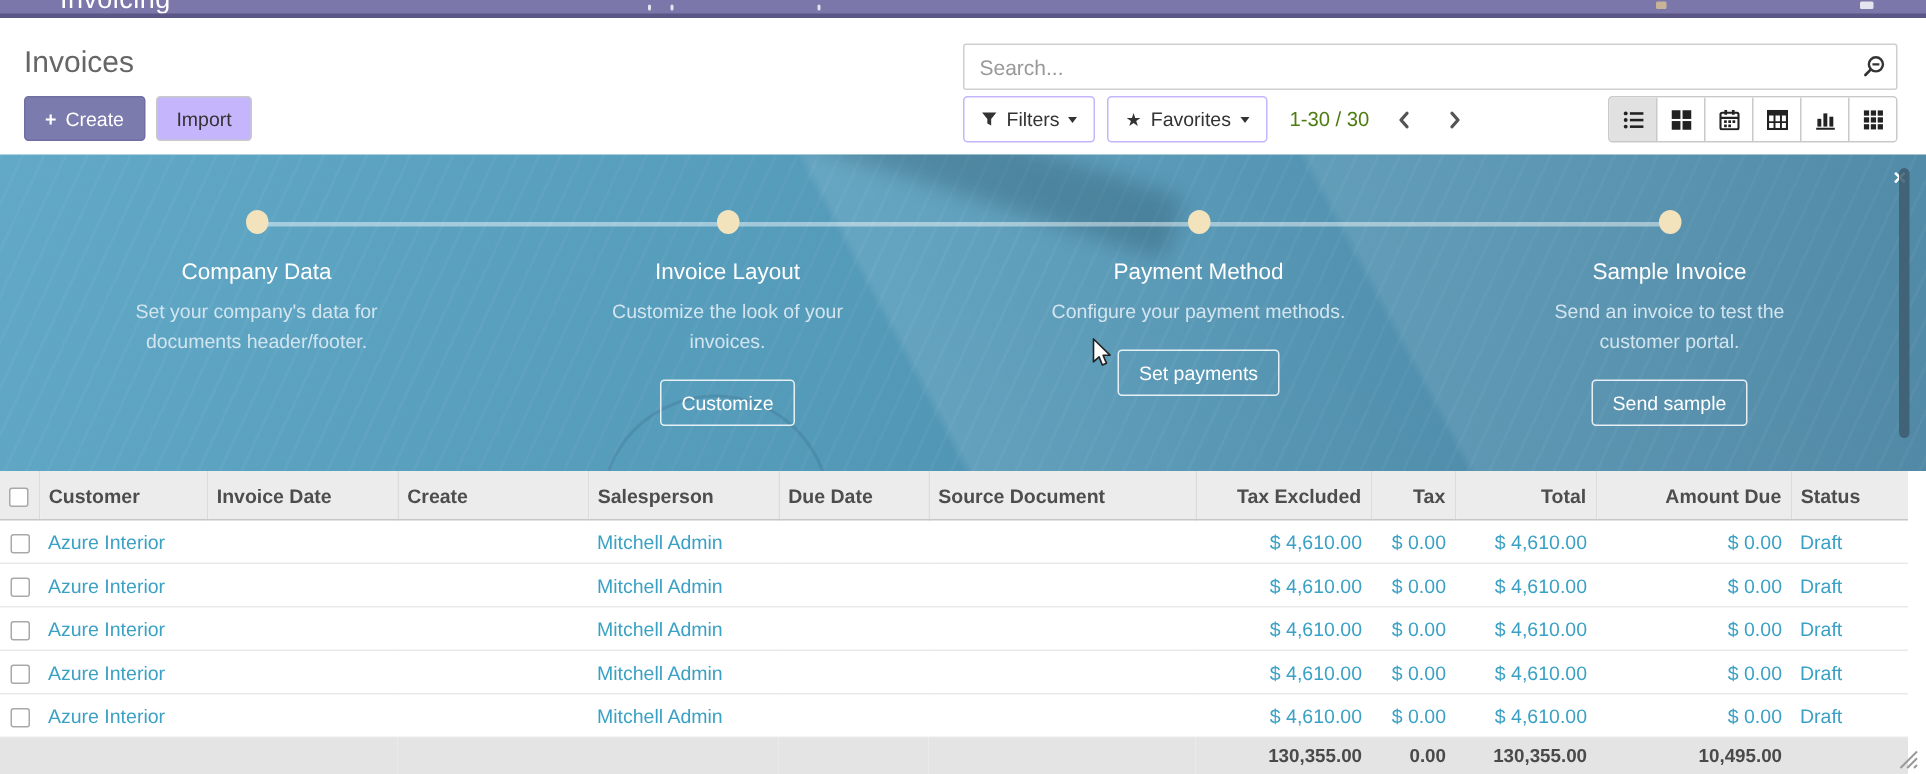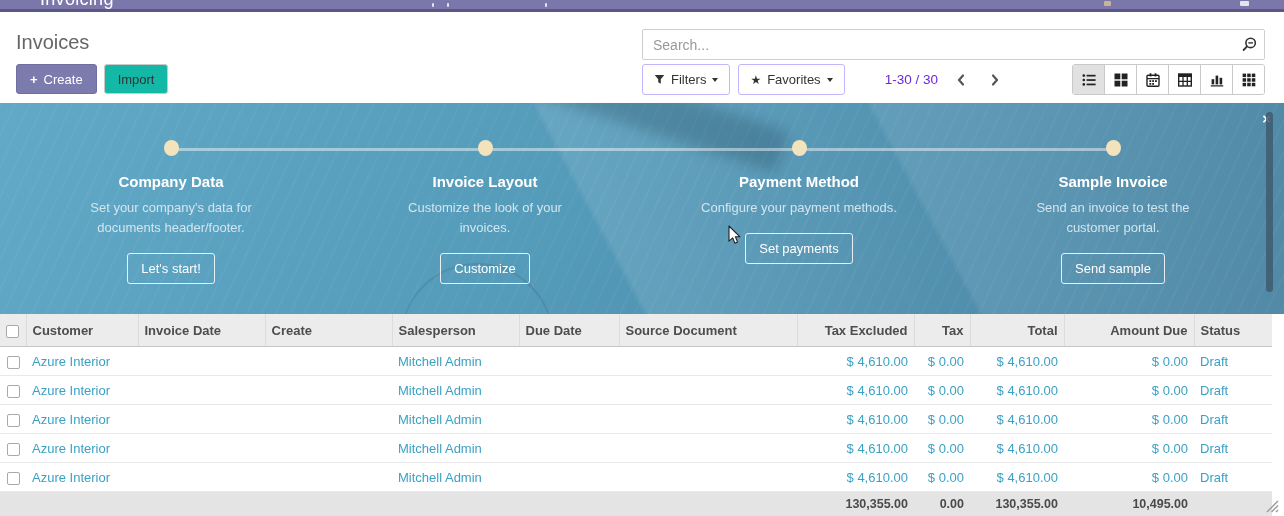--- a/index.html
+++ b/index.html
@@ -9,37 +9,37 @@
   
   .topbar{position:relative;height:9px;background:#7b77ab;border-bottom:3px solid #5a5685;overflow:hidden;}
   .topbar .appname{position:absolute;left:40px;top:-11px;color:#fff;font-size:18px;letter-spacing:.3px;}
   .tb-frag{position:absolute;background:rgba(255,255,255,.8);border-radius:1px;}
 
   
   .control-panel{position:relative;height:91px;background:#fff;}
   .page-title{position:absolute;left:16px;top:19px;font-size:20px;color:#666;}
   .cp-buttons{position:absolute;left:16px;top:52px;display:flex;gap:7px;}
   .btn{display:inline-flex;align-items:center;justify-content:center;height:30px;padding:0 13px;
-       font-size:13px;border-radius:3px;border:1px solid #c9c9c9;background:#14b8a6;color:#333;box-sizing:border-box;cursor:pointer;}
+       font-size:13px;border-radius:3px;border:1px solid #c9c9c9;background:#c4b5fd;color:#333;box-sizing:border-box;cursor:pointer;}
   .btn-primary{background:#7c7bad;border-color:#716fa2;color:#fff;}
   .btn-primary .plus{font-weight:700;margin-right:6px;font-size:13px;}
 
   .control-right{position:absolute;left:642px;right:19px;top:17px;}
   .search-box{position:relative;width:100%;border-radius:10px;}
   .search-box input{width:100%;height:31px;box-sizing:border-box;border:1px solid #cfcfcf;border-radius:2px;
        padding:0 32px 0 10px;font-size:14px;color:#555;font-family:inherit;outline:none;}
   .search-box input::placeholder{color:#999;}
   .search-icon{position:absolute;right:7px;top:7px;width:17px;height:17px;cursor:pointer;}
 
   .controls-row{margin-top:4px;display:flex;align-items:center;}
   .ctl-btn{display:inline-flex;align-items:center;gap:6px;height:31px;padding:0 11px;border:1px solid #c4b5fd;
        border-radius:3px;background:#fff;color:#333;font-size:13px;box-sizing:border-box;cursor:pointer;margin-right:8px;}
   .caret{width:0;height:0;border-left:3.5px solid transparent;border-right:3.5px solid transparent;border-top:4.5px solid #333;display:inline-block;}
   .star{font-size:12px;line-height:1;}
-  .pager{margin-left:32px;color:#6d28d9;font-size:13.5px;text-align:right;}
+  .pager{margin-left:7px;color:#4d7c0f;font-size:13.5px;text-align:right;}
   .pager-nav{display:flex;gap:24px;margin-left:18px;}
   .pager-nav .chv{cursor:pointer;display:flex;align-items:center;}
 
   .view-switcher{margin-left:auto;display:flex;border:1px solid #c9c9c9;border-radius:3px;overflow:hidden;}
   .vs-btn{width:31px;height:29px;display:flex;align-items:center;justify-content:center;background:#fff;border-left:1px solid #c9c9c9;cursor:pointer;}
   .vs-btn:first-child{border-left:none;}
   .vs-btn.active{background:#e1e1e1;}
 
   
   .banner{position:relative;height:211px;overflow:hidden;
@@ -49,21 +49,21 @@
   .banner .photo-light{position:absolute;inset:0;
       background:linear-gradient(62deg,transparent 46%,rgba(255,255,255,.10) 46.5%,rgba(255,255,255,.03) 70%,rgba(235,244,248,.12) 70.5%,rgba(255,255,255,.06) 100%);}
   .banner .dark-object{position:absolute;left:520px;top:-14px;width:270px;height:44px;background:rgba(15,40,58,.22);
       transform:rotate(18deg);filter:blur(7px);border-radius:8px;}
   .banner .arc1{position:absolute;left:400px;top:160px;width:150px;height:150px;border:2px solid rgba(0,30,50,.10);border-radius:50%;}
   .banner-close{position:absolute;right:13px;top:8px;color:#fff;font-weight:700;font-size:15px;cursor:pointer;z-index:4;line-height:1;}
   .progress-line{position:absolute;left:171px;top:45px;width:940px;height:3px;background:rgba(255,255,255,.45);border-radius:2px;}
   .steps{position:relative;display:flex;padding-left:14px;padding-top:37px;}
   .step{width:314px;text-align:center;}
   .step-dot{width:15px;height:16px;border-radius:50%;background:#f2e3bd;margin:0 auto;position:relative;z-index:1;}
-  .step-title{margin-top:17px;color:#fff;font-size:15px;font-weight:700;}
+  .step-title{margin-top:17px;color:#fff;font-size:15px;font-weight:400;}
   .step-desc{margin:8px auto 0;color:#d2e5ef;font-size:13px;line-height:1.55;text-align:center;}
   .step:nth-child(1) .step-desc{max-width:212px;}
   .step:nth-child(2) .step-desc{max-width:200px;}
   .step:nth-child(3) .step-desc{max-width:262px;}
   .step:nth-child(4) .step-desc{max-width:206px;}
   .step-btn{display:inline-block;margin-top:15px;padding:7px 13px;border:1px solid rgba(255,255,255,.85);
       border-radius:3px;color:#fff;font-size:13px;background:transparent;cursor:pointer;font-family:inherit;}
 
   
   .list-table{width:1272px;border-collapse:collapse;table-layout:fixed;font-size:13px;padding-left:32px;}
@@ -222,21 +222,20 @@
     <div class="arc1"></div>
 
     <span class="banner-close">×</span>
     <div class="progress-line"></div>
 
     <div class="steps">
       <div class="step">
         <div class="step-dot"></div>
         <div class="step-title">Company Data</div>
         <div class="step-desc">Set your company's data for documents header/footer.</div>
-        <button class="step-btn">Let's start!</button>
       </div>
       <div class="step">
         <div class="step-dot"></div>
         <div class="step-title">Invoice Layout</div>
         <div class="step-desc">Customize the look of your invoices.</div>
         <button class="step-btn">Customize</button>
       </div>
       <div class="step">
         <div class="step-dot"></div>
         <div class="step-title">Payment Method</div>

